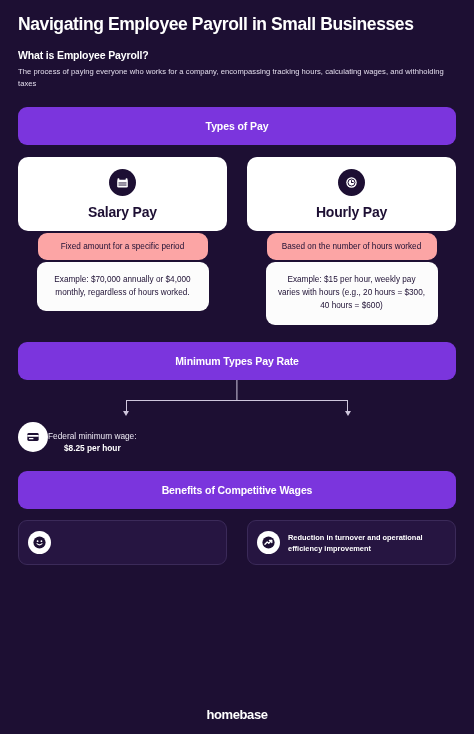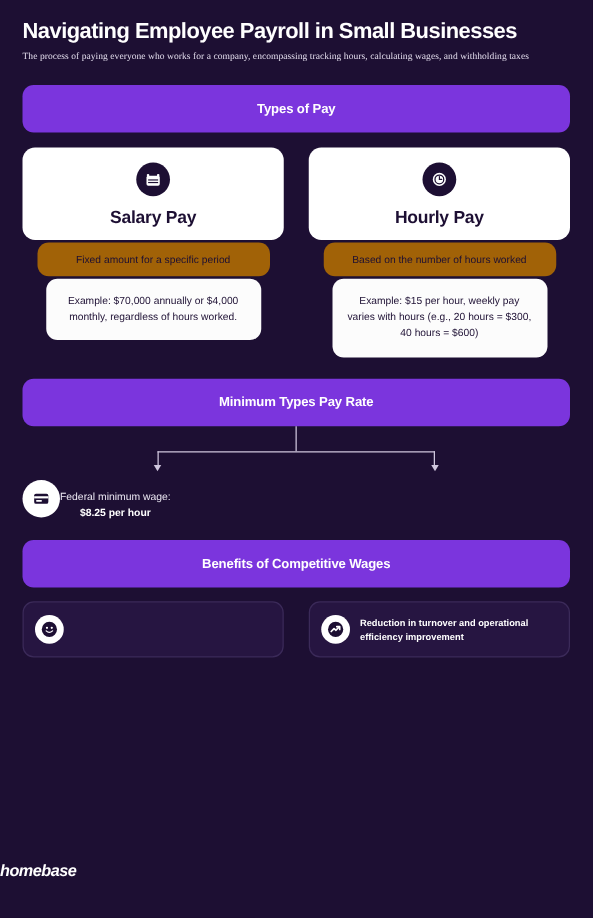--- a/index.html
+++ b/index.html
@@ -18,21 +18,21 @@
     letter-spacing: -0.4px; line-height: 1.15;
   }
   .subhead {
     margin-top: 15px;
     font-size: 10.5px; font-weight: bold; color: #ffffff;
     letter-spacing: -0.15px;
   }
   .subtext {
     margin-top: 5px;
     font-size: 7.6px; color: #e2dcec; line-height: 1.55;
-    letter-spacing: 0.05px; max-width: 440px; font-family: Liberation Serif, serif;
+    letter-spacing: 0.05px; max-width: 440px;
   }
 
   
   .banner {
     margin: 0 18px;
     background: #7b35dd;
     border-radius: 9px;
     height: 38px;
     display: flex; align-items: center; justify-content: center;
     color: #ffffff; font-size: 10.5px; font-weight: bold;
@@ -57,21 +57,21 @@
     width: 27px; height: 27px; border-radius: 50%;
     background: #1d0f33;
     display: flex; align-items: center; justify-content: center;
   }
   .card-title {
     margin-top: 8px;
     font-size: 14px; font-weight: bold; color: #1d0f33;
     letter-spacing: -0.2px;
   }
   .card-desc {
-    width: 186px; background: #a16207; border-radius: 9px;
+    width: 170px; background: #fca5a5; border-radius: 9px;
     margin-top: 2px; padding: 9px 8px;
     text-align: center; font-size: 8.2px; color: #1d0f33;
     letter-spacing: 0.02px;
   }
   .card-ex {
     width: 172px; background: #fcfcfc; border-radius: 9px;
     margin-top: 2px; padding: 11px 10px 12px 10px;
     text-align: center; font-size: 8.2px; color: #1d0f33;
     line-height: 1.62; letter-spacing: 0.02px;
   }
@@ -133,36 +133,36 @@
     display: flex; align-items: center; justify-content: center;
   }
   .benefit-text {
     margin-left: 8px;
     font-size: 7.4px; color: #ffffff; line-height: 1.5;
     font-weight: bold; letter-spacing: 0.02px;
   }
 
   
   .footer {
-    position: absolute; left: 0; right: 0; bottom: 28px;
-    text-align: left;
-    font-style: italic;
+    position: absolute; left: 0; right: 0; bottom: 11px;
+    text-align: center;
   }
   .logo {
     font-size: 13px; font-weight: bold; color: #ffffff;
     letter-spacing: -0.4px;
   }
 </style>
 </head>
 <body>
 
 <div class="page">
 
   <div class="header">
     <div class="title">Navigating Employee Payroll in Small Businesses</div>
+    <div class="subhead">What is Employee Payroll?</div>
     <div class="subtext">The process of paying everyone who works for a company, encompassing tracking hours, calculating wages, and withholding taxes</div>
   </div>
 
   <div class="banner banner-types">
     <span>Types of Pay</span>
   </div>
 
   <div class="cards">
 
     <div class="card">

